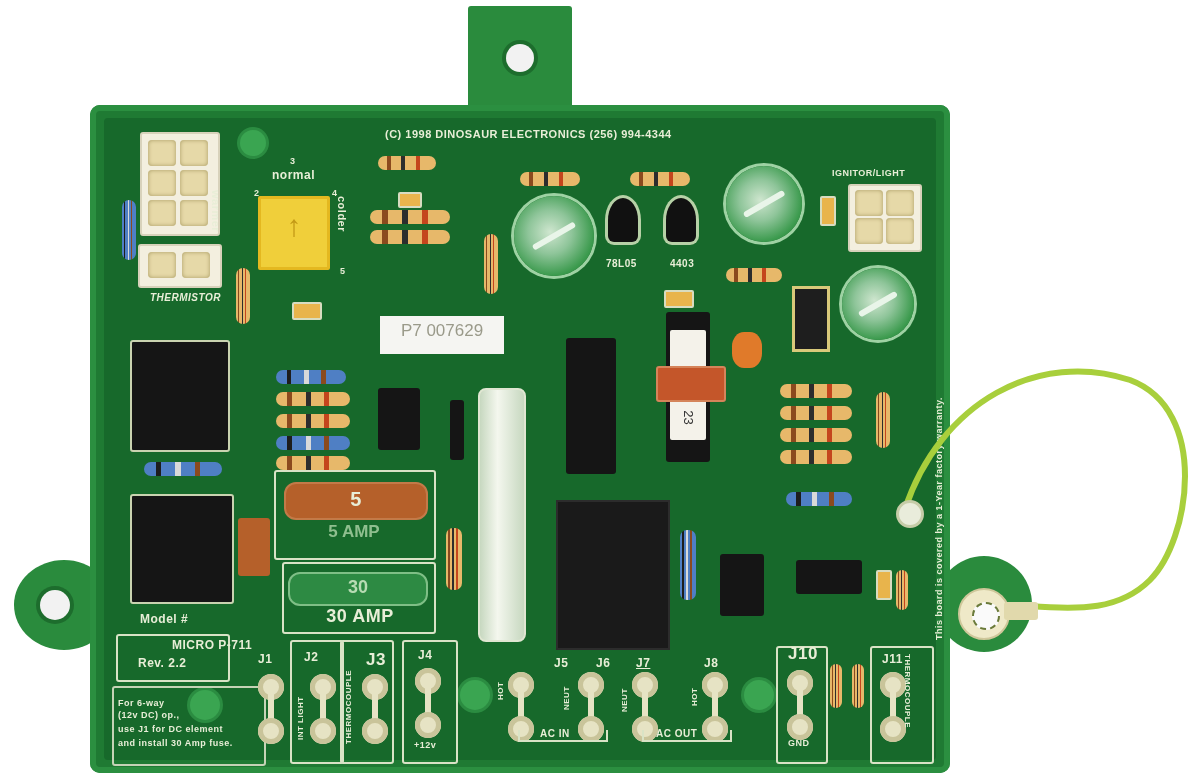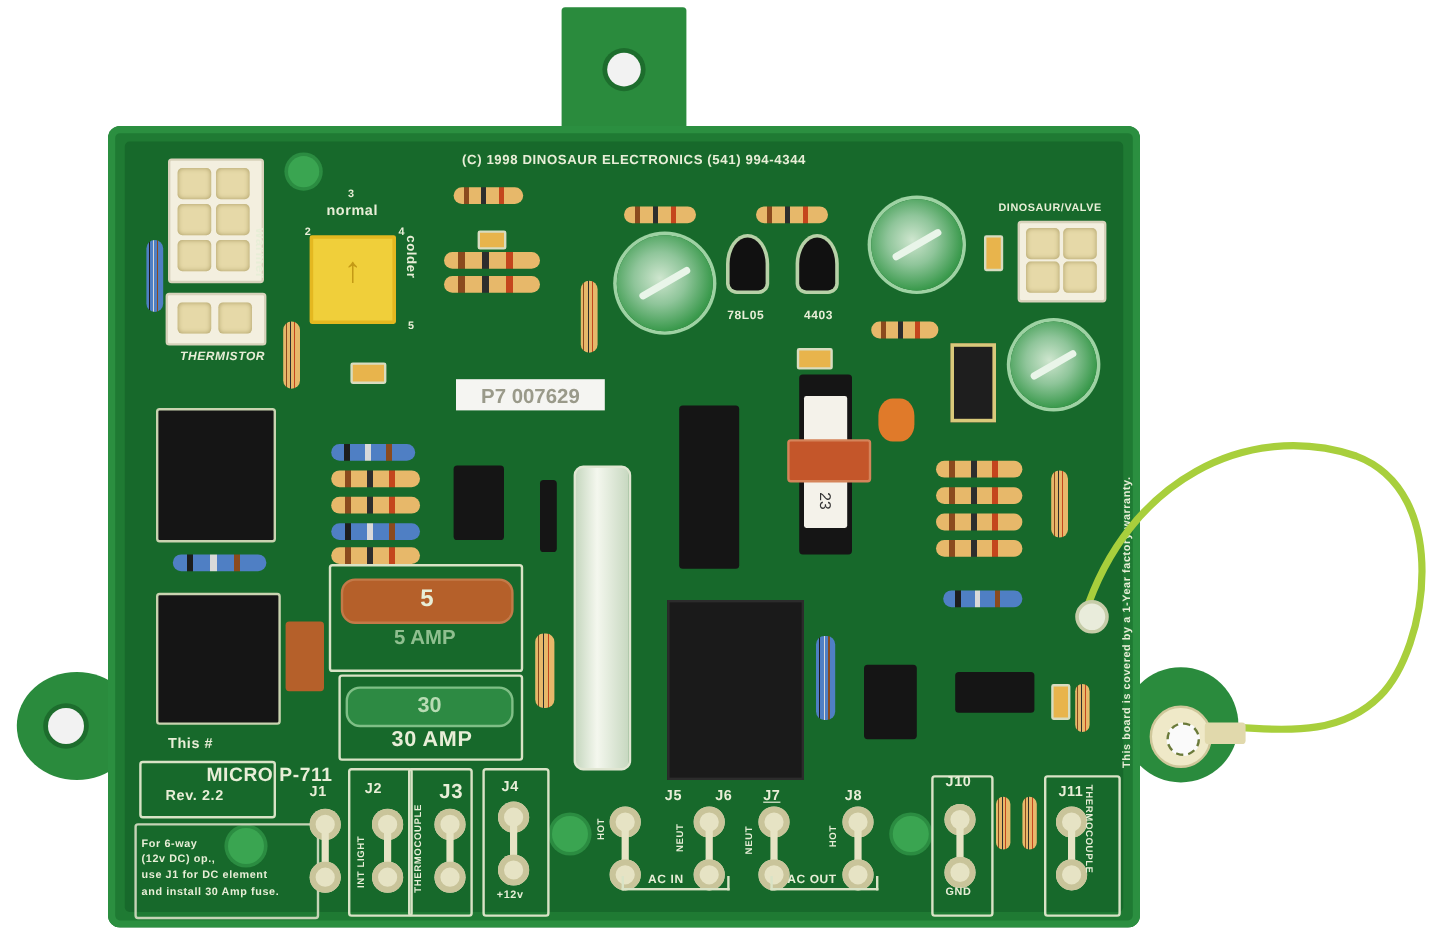--- a/index.html
+++ b/index.html
@@ -37,21 +37,21 @@
 
 <div class="abs tab-top"></div>
 <div class="abs hole" style="left:506px;top:44px;width:28px;height:28px;"></div>
 <div class="abs ear" style="left:14px;top:560px;width:100px;height:90px;"></div>
 <div class="abs hole" style="left:40px;top:590px;width:30px;height:30px;"></div>
 <div class="abs ear" style="left:936px;top:556px;width:96px;height:96px;"></div>
 
 <div class="abs board"></div>
 <div class="abs board-inner"></div>
 
-<div class="abs silk" style="left:385px;top:128px;font-size:11px;">(C) 1998 DINOSAUR ELECTRONICS (541) 994-4344</div>
+<div class="abs silk" style="left:385px;top:128px;font-size:11px;">(C) 1998 DINOSAUR ELECTRONICS (256) 994-4344</div>
 
 <div class="abs via" style="left:240px;top:130px;width:26px;height:26px;"></div>
 <div class="abs via" style="left:460px;top:680px;width:30px;height:30px;"></div>
 <div class="abs via" style="left:190px;top:690px;width:30px;height:30px;"></div>
 <div class="abs via" style="left:744px;top:680px;width:30px;height:30px;"></div>
 
 <div class="abs conn" style="left:140px;top:132px;width:76px;height:100px;">
   <div class="pin" style="left:6px;top:6px;"></div>
     <div class="pin" style="left:38px;top:6px;"></div>
   <div class="pin" style="left:6px;top:36px;"></div>
@@ -98,30 +98,30 @@
     <div class="x"></div>
   </div>
 
 <div class="abs to92" style="left:608px;top:198px;width:30px;height:44px;"></div>
 <div class="abs silk" style="left:606px;top:258px;font-size:10px;">78L05</div>
 <div class="abs to92" style="left:666px;top:198px;width:30px;height:44px;"></div>
 <div class="abs silk" style="left:670px;top:258px;font-size:10px;">4403</div>
 <div class="abs smd" style="left:664px;top:290px;width:26px;height:14px;"></div>
 <div class="abs res" style="left:726px;top:268px;width:56px;"></div>
 
-<div class="abs silk" style="left:832px;top:168px;font-size:9px;">DINOSAUR/VALVE</div>
+<div class="abs silk" style="left:832px;top:168px;font-size:9px;">IGNITOR/LIGHT</div>
 <div class="abs conn" style="left:848px;top:184px;width:70px;height:64px;">
   <div class="pin" style="left:5px;top:4px;"></div>
     <div class="pin" style="left:36px;top:4px;"></div>
   <div class="pin" style="left:5px;top:32px;"></div>
     <div class="pin" style="left:36px;top:32px;"></div>
 </div>
 <div class="abs smd" style="left:820px;top:196px;width:12px;height:26px;"></div>
 
-<div class="abs sticker" style="left:380px;top:316px;width:124px;height:26px;font-weight:bold;">P7 007629</div>
+<div class="abs sticker" style="left:380px;top:316px;width:124px;height:38px;">P7 007629</div>
 
 <div class="abs chip" style="left:130px;top:340px;width:96px;height:108px;border:2px solid #c9d3b0;"></div>
 <div class="abs res blue" style="left:144px;top:462px;width:78px;height:14px;"></div>
 <div class="abs chip" style="left:130px;top:494px;width:100px;height:106px;border:2px solid #c9d3b0;"></div>
 <div class="abs" style="left:238px;top:518px;width:32px;height:58px;background:#b5602a;border-radius:3px;"></div>
 
 <div class="abs res blue" style="left:276px;top:370px;width:70px;"></div>
 <div class="abs res" style="left:276px;top:392px;width:74px;"></div>
 <div class="abs res" style="left:276px;top:414px;width:74px;"></div>
 <div class="abs res blue" style="left:276px;top:436px;width:74px;"></div>
@@ -163,23 +163,23 @@
 <div class="abs res blue" style="left:786px;top:492px;width:66px;"></div>
 <div class="abs res" style="left:876px;top:392px;width:14px;height:56px;"></div>
 
 <div class="abs relay" style="left:556px;top:500px;width:110px;height:146px;"></div>
 <div class="abs res blue" style="left:680px;top:530px;width:16px;height:70px;"></div>
 <div class="abs chip" style="left:720px;top:554px;width:44px;height:62px;"></div>
 <div class="abs chip" style="left:796px;top:560px;width:66px;height:34px;"></div>
 <div class="abs smd" style="left:876px;top:570px;width:12px;height:26px;"></div>
 <div class="abs res" style="left:896px;top:570px;width:12px;height:40px;"></div>
 
-<div class="abs silk" style="left:140px;top:612px;font-size:12px;">This #</div>
+<div class="abs silk" style="left:140px;top:612px;font-size:12px;">Model #</div>
 <div class="abs silkbox" style="left:116px;top:634px;width:110px;height:44px;"></div>
-<div class="abs silk" style="left:124px;top:638px;font-size:16px;padding-left:48px;">MICRO P-711</div>
+<div class="abs silk" style="left:124px;top:638px;font-size:12px;padding-left:48px;">MICRO P-711</div>
 <div class="abs silk" style="left:138px;top:656px;font-size:12px;">Rev. 2.2</div>
 
 <div class="abs silkbox" style="left:112px;top:686px;width:150px;height:76px;border-color:#c5d3b6;"></div>
 <div class="abs silk" style="left:118px;top:696px;font-size:9px;line-height:14px;">For 6-way</div>
 <div class="abs silk" style="left:118px;top:710px;font-size:9px;">(12v DC) op.,</div>
 <div class="abs silk" style="left:118px;top:724px;font-size:9px;">use J1 for DC element</div>
 <div class="abs silk" style="left:118px;top:738px;font-size:9px;">and install 30 Amp fuse.</div>
 
 <div class="abs silk" style="left:258px;top:652px;font-size:12px;">J1</div>
 <div class="abs jumper" style="left:258px;top:674px;">
@@ -247,21 +247,21 @@
 <div class="abs jumper" style="left:702px;top:672px;">
     <div class="p" style="top:0"></div>
     <div class="bar"></div>
     <div class="p" style="top:44px"></div>
   </div>
 
 <div class="abs" style="left:642px;top:730px;width:86px;height:10px;border:2px solid #d9e3c6;border-top:none;"></div>
 <div class="abs silk" style="left:656px;top:728px;font-size:10px;">AC OUT</div>
 
 <div class="abs silkbox" style="left:776px;top:646px;width:48px;height:114px;"></div>
-<div class="abs silk" style="left:788px;top:644px;font-size:12px;">J10</div>
+<div class="abs silk" style="left:788px;top:644px;font-size:17px;">J10</div>
 <div class="abs jumper" style="left:787px;top:670px;">
     <div class="p" style="top:0"></div>
     <div class="bar"></div>
     <div class="p" style="top:44px"></div>
   </div>
 <div class="abs silk" style="left:788px;top:738px;font-size:9px;text-align:right;">GND</div>
 
 <div class="abs res" style="left:830px;top:664px;width:12px;height:44px;"></div>
 <div class="abs res" style="left:852px;top:664px;width:12px;height:44px;"></div>
 

